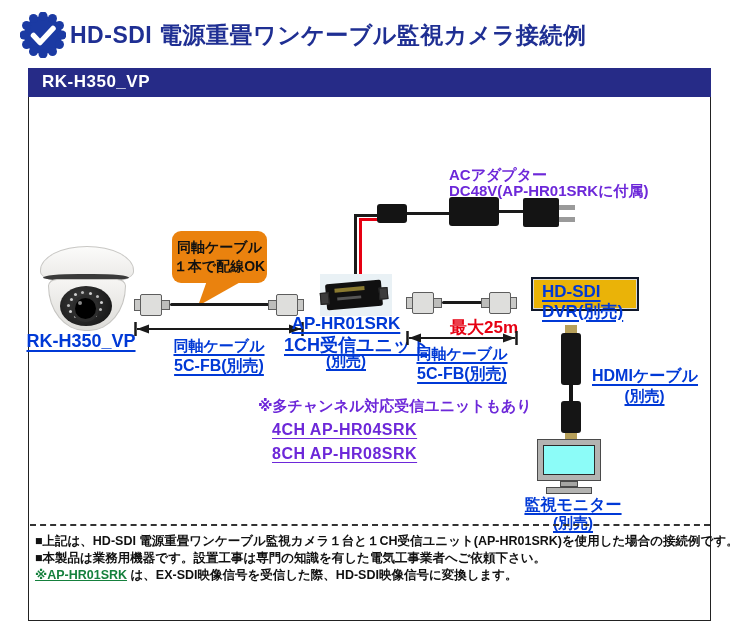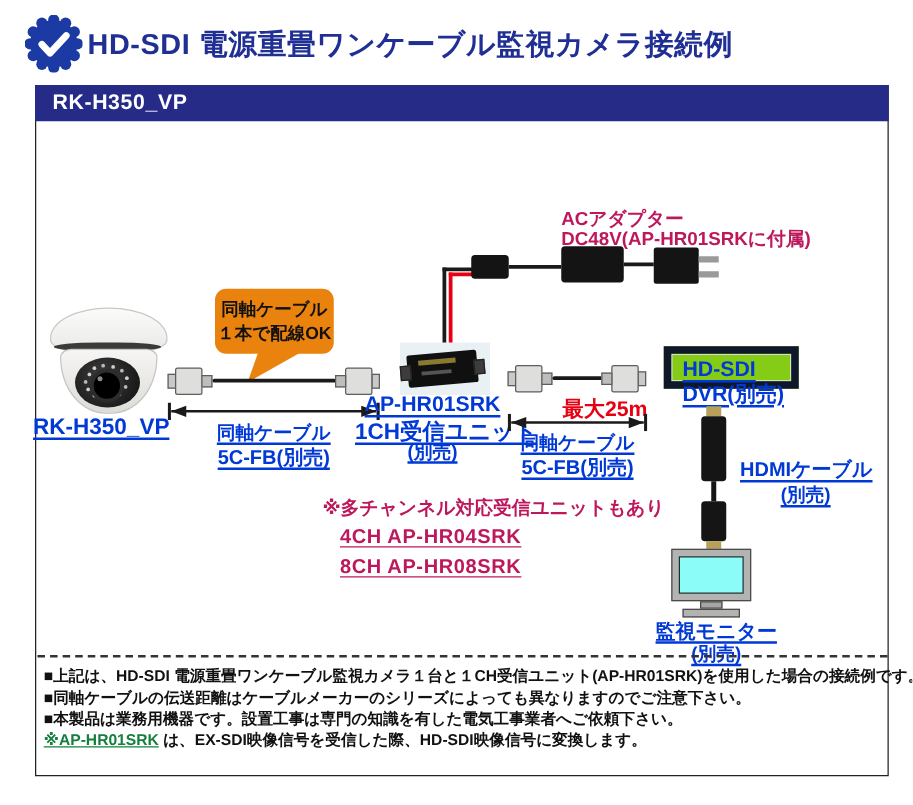--- a/index.html
+++ b/index.html
@@ -29,21 +29,21 @@
   .cam-lens { position:absolute; left:12px; top:9px; width:21px; height:21px; border-radius:50%; background:#000; border:3px solid #2d2d2d; }
   .cam-lens:after { content:""; position:absolute; left:3px; top:3px; width:4px; height:4px; border-radius:50%; background:#8a8a8a; }
   .ir-dots { position:absolute; left:0; top:0; width:3px; height:3px; border-radius:50%; background:transparent;
     box-shadow: 10px 12px #cfcfcf, 7px 18px #b9b9b9, 9px 24px #cfcfcf, 14px 29px #b9b9b9, 20px 31px #cfcfcf,
                 27px 31px #b9b9b9, 34px 28px #cfcfcf, 39px 22px #b9b9b9, 40px 15px #cfcfcf, 36px 9px #b9b9b9,
                 29px 6px #cfcfcf, 21px 5px #b9b9b9, 14px 7px #cfcfcf; }
 
   
   .blue { color:#0039d6; font-weight:bold; text-decoration:underline; text-decoration-thickness:1.5px; text-underline-offset:3px; white-space:nowrap; }
   .red  { color:#e60012; font-weight:bold; white-space:nowrap; }
-  .blk  { color:#be185d; font-weight:bold; white-space:nowrap; }
+  .blk  { color:#6d28d9; font-weight:bold; white-space:nowrap; }
 
   
   .callout-rect { left:172px; top:231px; width:95px; height:52px; background:#ea820e; border-radius:9px; color:#111;
                   font-size:14px; font-weight:bold; text-align:center; line-height:19px; padding-top:7px; box-sizing:border-box; }
   .callout-tail { left:198px; top:280px; width:46px; height:26px; background:#ea820e; clip-path:polygon(20% 0, 100% 0, 0 100%); }
 
   
   .bnc { width:36px; height:22px; }
   .bnc > div { position:absolute; box-sizing:border-box; }
   .bnc .tip  { width:7px; height:12px; top:5px; background:#c9c9c7; border:1px solid #5d5d5d; }
@@ -64,21 +64,21 @@
 
   
   .wire { background:#1a1a1a; }
   .wire.red { background:#e60012; }
   .dc-conn { left:377px; top:204px; width:30px; height:19px; background:#141414; border-radius:3px; }
   .brick   { left:449px; top:197px; width:50px; height:29px; background:#141414; border-radius:3px; }
   .plug    { left:523px; top:198px; width:36px; height:29px; background:#141414; border-radius:2px; }
   .prong   { background:#9a9a9a; }
 
   
-  .dvr-box { left:531px; top:277px; width:108px; height:34px; background:#84cc16; border:6px solid #0f172a;
+  .dvr-box { left:531px; top:277px; width:108px; height:34px; background:#eab308; border:2px solid #0f172a;
              box-shadow:inset 0 0 0 1px #d9d9d9; box-sizing:border-box; padding:3px 0 0 9px; }
   .dvr-box .blue { font-size:17px; line-height:20px; display:block; text-decoration-thickness:2px; }
 
   
   .hdmi-piece { background:#151515; }
   .hdmi-tip { background:#b7a05a; }
 
   
   .mon-frame { left:537px; top:439px; width:64px; height:42px; background:#b3b3b1; border:1px solid #4a4a4a; box-sizing:border-box; }
   .mon-screen { position:absolute; left:5px; top:5px; right:5px; bottom:5px; background:#8cfcf8; border:1px solid #2a2a2a; }
@@ -240,20 +240,19 @@
   <div class="abs blue center" style="left:518px; top:495px; width:110px; font-size:16px;">監視モニター</div>
   <div class="abs blue center" style="left:518px; top:514px; width:110px; font-size:15px;">(別売)</div>
 
   <div class="abs blk mc-note">※多チャンネル対応受信ユニットもあり</div>
   <div class="abs blk mc-ch">4CH AP-HR04SRK</div>
   <div class="abs blk mc-ch mc-ch8">8CH AP-HR08SRK</div>
 
   <div class="abs dashed"></div>
   <div class="abs notes">
     <div class="nline">■上記は、HD-SDI 電源重畳ワンケーブル監視カメラ１台と１CH受信ユニット(AP-HR01SRK)を使用した場合の接続例です。</div>
-    <div class="nline">■同軸ケーブルの伝送距離はケーブルメーカーのシリーズによっても異なりますのでご注意下さい。</div>
     <div class="nline">■本製品は業務用機器です。設置工事は専門の知識を有した電気工事業者へご依頼下さい。</div>
     <div class="nline">
       <span class="note-link">※AP-HR01SRK</span><span> は、EX-SDI映像信号を受信した際、HD-SDI映像信号に変換します。</span>
     </div>
   </div>
 
 </div>
 
 </body></html>

